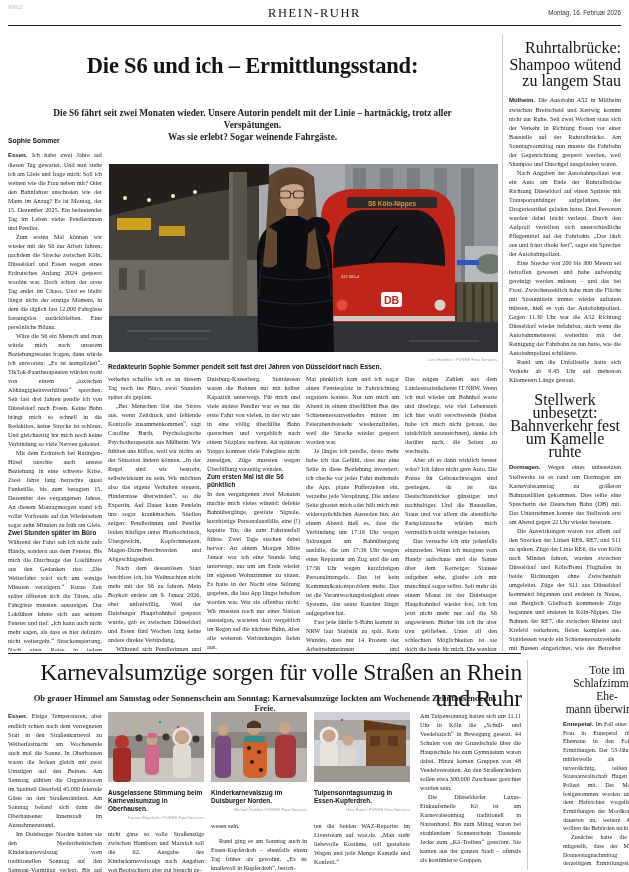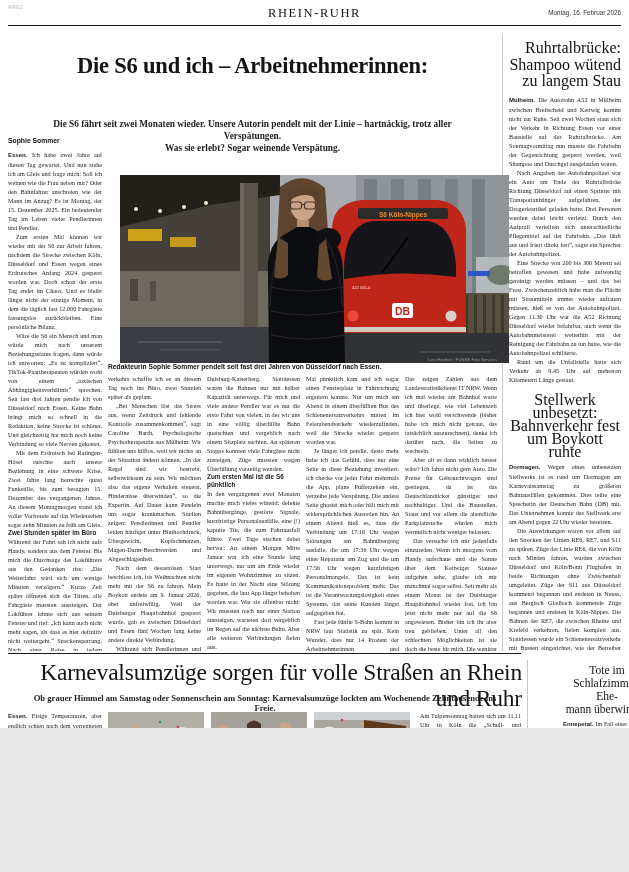--- a/index.html
+++ b/index.html
@@ -1,44 +1,44 @@
 <!DOCTYPE html>
 <html lang="de"><head>
 <meta charset="utf-8">
 <style>
   html,body{margin:0;padding:0;background:#e8e8e8;}
-  .page{position:relative;width:629px;height:728px;background:#ffffff;overflow:hidden;
+  .page{position:relative;width:629px;height:872px;background:#ffffff;overflow:hidden;
         font-family:"Liberation Serif",serif;color:#1c1c1c;-webkit-font-smoothing:antialiased;}
   
   .ed-code{position:absolute;left:8px;top:5px;font:4.5px "Liberation Sans",sans-serif;color:#b0b0b0;letter-spacing:.3px;}
   .sec-title{position:absolute;left:0;right:0;top:6px;text-align:center;font-family:"Liberation Serif",serif;
              font-size:12.5px;letter-spacing:1.6px;color:#141414;}
   .pg-date{position:absolute;right:8px;top:9px;font:6.3px "Liberation Sans",sans-serif;color:#333;}
   .rule-top{position:absolute;left:8px;width:613px;top:25px;border-top:1px solid #1a1a1a;}
   .rule-mid{position:absolute;left:8px;width:513px;top:653px;border-top:1px solid #1a1a1a;}
   .v1{position:absolute;left:502px;top:34px;height:617px;border-left:1px solid #c9c9c9;}
   .v2{position:absolute;left:527px;top:660px;height:210px;border-left:1px solid #c9c9c9;}
   
   .s6-h{position:absolute;left:8px;top:38px;width:489px;text-align:center;font-size:22.5px;line-height:26px;
         color:#141414;letter-spacing:-.2px;}
-  .s6-sf{position:absolute;left:28px;top:107px;width:449px;text-align:center;font-size:9.3px;line-height:12px;font-weight:bold;color:#222;margin-top:11px;}
+  .s6-sf{position:absolute;left:28px;top:107px;width:449px;text-align:center;font-size:9.3px;line-height:12px;font-weight:bold;color:#222;}
   .byline{position:absolute;left:8px;top:137px;font:bold 6.8px "Liberation Sans",sans-serif;color:#111;}
   .bcol{position:absolute;font-size:6.2px;line-height:9px;text-align:justify;overflow:hidden;}
   .bcol p{margin:0;}
   .ind{text-indent:8px;}
   .lead{font-family:"Liberation Sans",sans-serif;font-weight:bold;font-size:6px;}
   .lead::after{content:" ";}
   .sub{font:bold 6.4px "Liberation Sans",sans-serif;margin:4px 0 1px;text-align:left;line-height:8px;}
   .dpa{font-style:italic;}
   .c1{left:8px;top:150px;width:94px;height:501px;}
   .c2{left:108px;top:374px;width:93px;height:277px;}
   .c3{left:207px;top:374px;width:93px;height:277px;}
   .c4{left:306px;top:374px;width:93px;height:277px;}
   .c5{left:405px;top:374px;width:92px;height:277px;}
-  .mainphoto{position:absolute;left:108px;top:163px;width:389px;height:188px;margin:12px;background:#f9a8d4;}
+  .mainphoto{position:absolute;left:108px;top:163px;width:389px;height:188px;margin:1px;background:#f9a8d4;}
   .mainphoto svg{display:block;}
   .capline{position:absolute;left:108px;top:355px;width:389px;height:14px;}
   .cap{font:bold 6.7px "Liberation Sans",sans-serif;color:#111;}
   .credit{font:4.2px "Liberation Sans",sans-serif;color:#9a9a9a;}
   .capline .credit{position:absolute;right:0;top:2px;}
   
   .sidebar{position:absolute;left:509px;top:40px;width:112px;height:612px;overflow:hidden;}
   .sb-h1{margin:0 0 5px;text-align:right;font-size:16px;line-height:16.5px;font-weight:normal;color:#141414;}
   .sb-h2{margin:9px 0 4px;text-align:center;font-size:16px;line-height:13px;font-weight:normal;color:#141414;}
   .sb-body{font-size:6.2px;line-height:9px;text-align:justify;}
@@ -68,25 +68,25 @@
 
   <div class="ed-code">WRG2</div>
   <div class="sec-title">RHEIN-RUHR</div>
   <div class="pg-date">Montag, 16. Februar 2026</div>
   <div class="rule-top"></div>
   <div class="v1"></div>
   <div class="rule-mid"></div>
   <div class="v2"></div>
 
   <h1 class="s6-h">
-    <div>Die S6 und ich – Arbeitnehmerinnen:</div>
+    <div>Die S6 und ich – Ermittlungsstand:</div>
   </h1>
   <div class="s6-sf">
     <div>Die S6 fährt seit zwei Monaten wieder. Unsere Autorin pendelt mit der Linie – hartnäckig, trotz aller Verspätungen.</div>
-    <div>Was sie erlebt? Sogar weinende Verspätung.</div>
+    <div>Was sie erlebt? Sogar weinende Fahrgäste.</div>
   </div>
   <div class="byline">Sophie Sommer</div>
 
   <div class="bcol c1">
     <p><b class="lead">Essen.</b><span>Ich habe zwei Jahre auf diesen Tag gewartet. Und nun stehe ich am Gleis und frage mich: Soll ich weinen wie die Frau neben mir? Oder den Bahnfahrer anschreien wie der Mann im Anzug? Es ist Montag, der 15. Dezember 2025. Ein bedeutender Tag im Leben vieler Pendlerinnen und Pendler.</span></p>
     <p class="ind">Zum ersten Mal können wir wieder mit der S6 zur Arbeit fahren, nachdem die Strecke zwischen Köln, Düsseldorf und Essen wegen eines Erdrutsches Anfang 2024 gesperrt worden war. Doch schon der erste Tag endet im Chaos. Und es bleibt längst nicht der einzige Moment, in dem die täglich fast 12.000 Fahrgäste fassungslos zurückbleiben. Eine persönliche Bilanz.</p>
     <p class="ind">Wäre die S6 ein Mensch und man würde mich nach unserem Beziehungsstatus fragen, dann würde ich antworten: „Es ist kompliziert“. TikTok-Paartherapeuten würden wohl von einem „toxischen Abhängigkeitsverhältnis“ sprechen. Seit fast drei Jahren pendle ich von Düsseldorf nach Essen. Keine Bahn bringt mich so schnell in die Redaktion, keine Strecke ist schöner. Und gleichzeitig hat mich noch keine Verbindung so viele Nerven gekostet.</p>
     <p class="ind">Mit dem Erdrutsch bei Ratingen-Hösel rutschte auch unsere Beziehung in eine schwere Krise. Zwei Jahre lang herrschte quasi Funkstille, bis zum besagten 15. Dezember des vergangenen Jahres. An diesem Montagmorgen stand ich voller Vorfreude auf das Wiedersehen sogar zehn Minuten zu früh am Gleis.</p>
     <p class="sub">Zwei Stunden später im Büro</p>
     <p>Während der Fahrt sah ich nicht aufs Handy, sondern aus dem Fenster. Bis mich die Durchsage des Lokführers aus den Gedanken riss: „Die Weiterfahrt wird sich um wenige Minuten verzögern.“ Kurze Zeit später öffneten sich die Türen, alle Fahrgäste mussten aussteigen. Der Lokführer lehnte sich aus seinem Fenster und rief: „Ich kann auch nicht mehr sagen, als dass es hier definitiv nicht weitergeht.“ Streckensperrung. Nach einer Reise in jedem erdenklichen Verkehrsmittel des öffentlichen Nah-</p>
@@ -213,21 +213,21 @@
         <p><b class="lead">Mülheim.</b><span>Die Autobahn A52 in Mülheim zwischen Breitscheid und Kettwig kommt nicht zur Ruhe. Seit zwei Wochen staut sich der Verkehr in Richtung Essen vor einer Baustelle auf der Ruhrtalbrücke. Am Sonntagvormittag nun musste die Fahrbahn der Gegenrichtung gesperrt werden, weil Shampoo und Duschgel ausgelaufen waren.</span></p>
         <p class="ind">Nach Angaben der Autobahnpolizei war ein Auto am Ende der Ruhrtalbrücke Richtung Düsseldorf auf einen Sprinter mit Transportanhänger aufgefahren, der Drogerieartikel geladen hatte. Drei Personen wurden dabei leicht verletzt. Durch den Aufprall verteilten sich unterschiedliche Pflegemittel auf der Fahrbahn. „Das läuft aus und friert direkt fest“, sagte ein Sprecher der Autobahnpolizei.</p>
         <p class="ind">Eine Strecke von 200 bis 300 Metern sei betroffen gewesen und habe aufwendig gereinigt werden müssen – und das bei Frost. Zwischenzeitlich habe man die Fläche mit Streumitteln immer wieder auftauen müssen, hieß es von der Autobahnpolizei. Gegen 11.30 Uhr war die A52 Richtung Düsseldorf wieder befahrbar, auch wenn die Autobahnmeisterei weiterhin mit der Reinigung der Fahrbahn zu tun hatte, wie die Autobahnpolizei schilderte.</p>
         <p class="ind">Rund um die Unfallstelle hatte sich Verkehr ab 9.45 Uhr auf mehreren Kilometern Länge gestaut.</p>
       </div>
     </article>
     <article>
       <h2 class="sb-h2">
         <div>Stellwerk unbesetzt:</div>
         <div>Bahnverkehr fest</div>
-        <div>um Boykott ruhte</div>
+        <div>um Kamelle ruhte</div>
       </h2>
       <div class="sb-body">
         <p><b class="lead">Dormagen.</b><span>Wegen eines unbesetzten Stellwerks ist es rund um Dormagen am Karnevalssamstag zu größeren Bahnausfällen gekommen. Dies teilte eine Sprecherin der Deutschen Bahn (DB) mit. Das Unternehmen konnte das Stellwerk erst am Abend gegen 22 Uhr wieder besetzen.</span></p>
         <p class="ind"><span>Die Auswirkungen waren vor allem auf den Strecken der Linien RE6, RE7, und S11 zu spüren. Züge der Linie RE6, die von Köln nach Minden fahren, wurden zwischen Düsseldorf und Köln/Bonn Flughafen in beide Richtungen ohne Zwischenhalt umgeleitet. Züge der S11 aus Düsseldorf kommend begannen und endeten in Neuss, aus Bergisch Gladbach kommende Züge begannen und endeten in Köln-Nippes. Die Bahnen der RE7, die zwischen Rheine und Krefeld verkehren, fielen komplett aus. Stattdessen wurde ein Schienenersatzverkehr mit Bussen eingerichtet, wie der Betreiber National Express mitteilte.</span> <i class="dpa">dpa</i></p>
       </div>
     </article>
   </aside>
 
   <h1 class="ka-h">Karnevalsumzüge sorgen für volle Straßen an Rhein und Ruhr</h1>
   <div class="ka-sf">Ob grauer Himmel am Samstag oder Sonnenschein am Sonntag: Karnevalsumzüge lockten am Wochenende Zehntausende ins Freie.</div>

